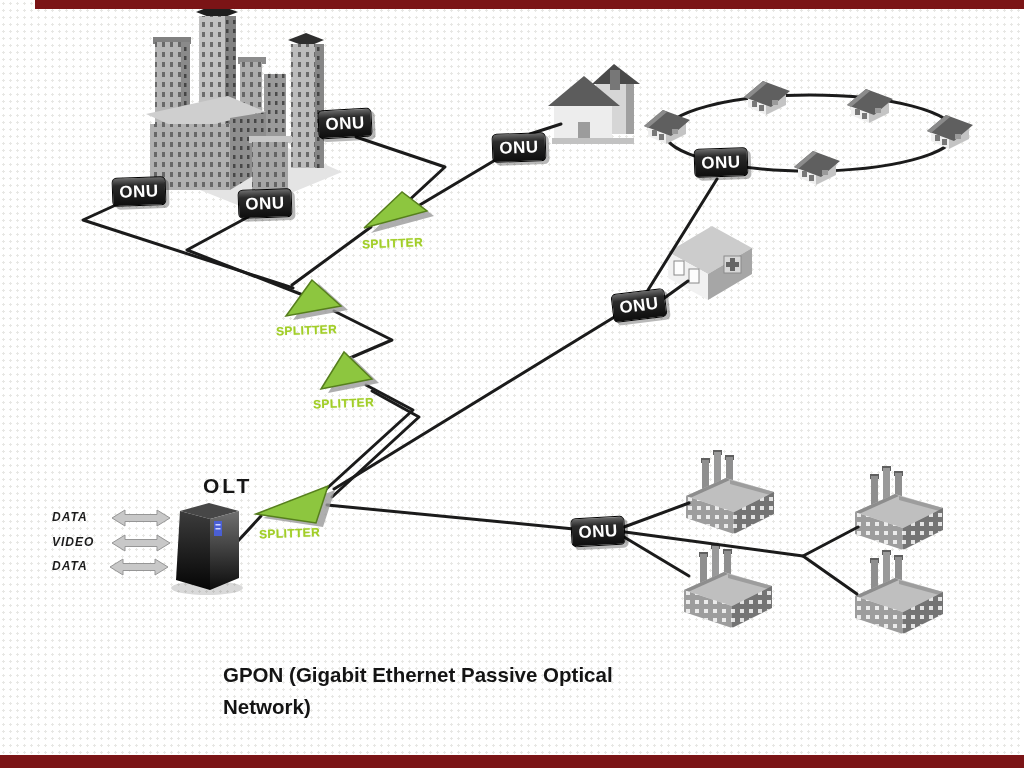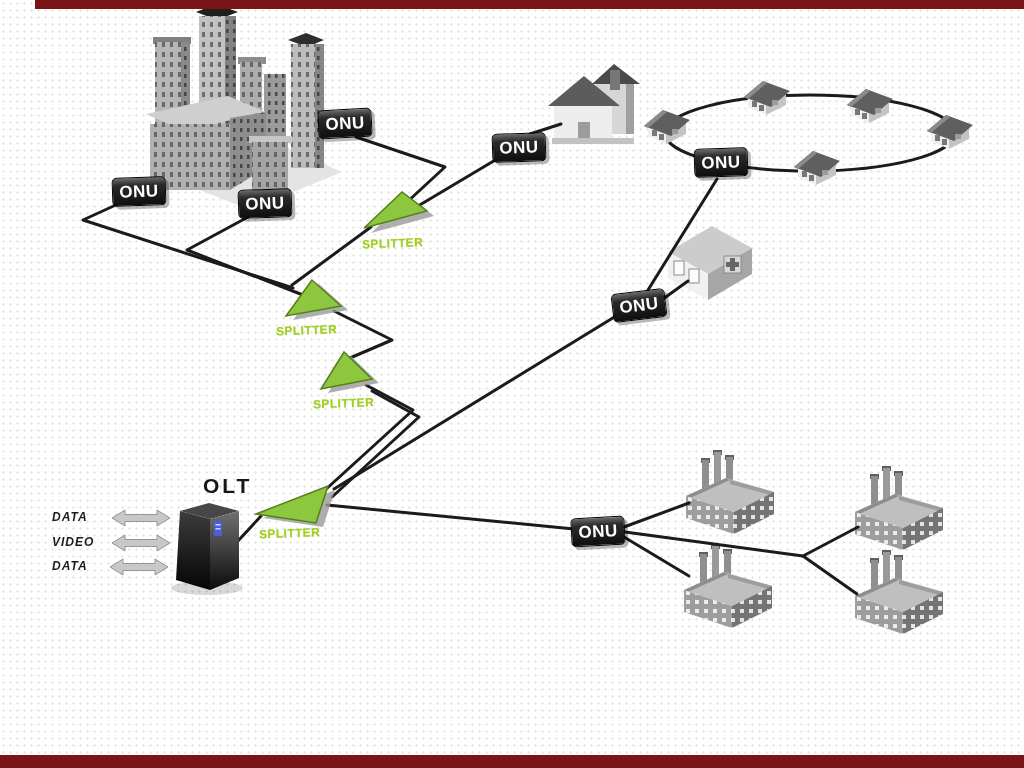--- a/index.html
+++ b/index.html
@@ -242,13 +242,14 @@
   <div class="splitter-label" style="left:362px;top:236px;transform:rotate(-2deg)">SPLITTER</div>
   <div class="splitter-label" style="left:276px;top:323px;transform:rotate(-2deg)">SPLITTER</div>
   <div class="splitter-label" style="left:313px;top:396px;transform:rotate(-2deg)">SPLITTER</div>
   <div class="splitter-label" style="left:259px;top:526px;transform:rotate(-2deg)">SPLITTER</div>
 
   <div class="olt-label">OLT</div>
   <div class="svc svc-0">DATA</div>
   <div class="svc svc-1">VIDEO</div>
   <div class="svc svc-2">DATA</div>
 
+  <div class="caption">GPON (Gigabit Ethernet Passive Optical Network)</div>
 </div>
 
 </body></html>

